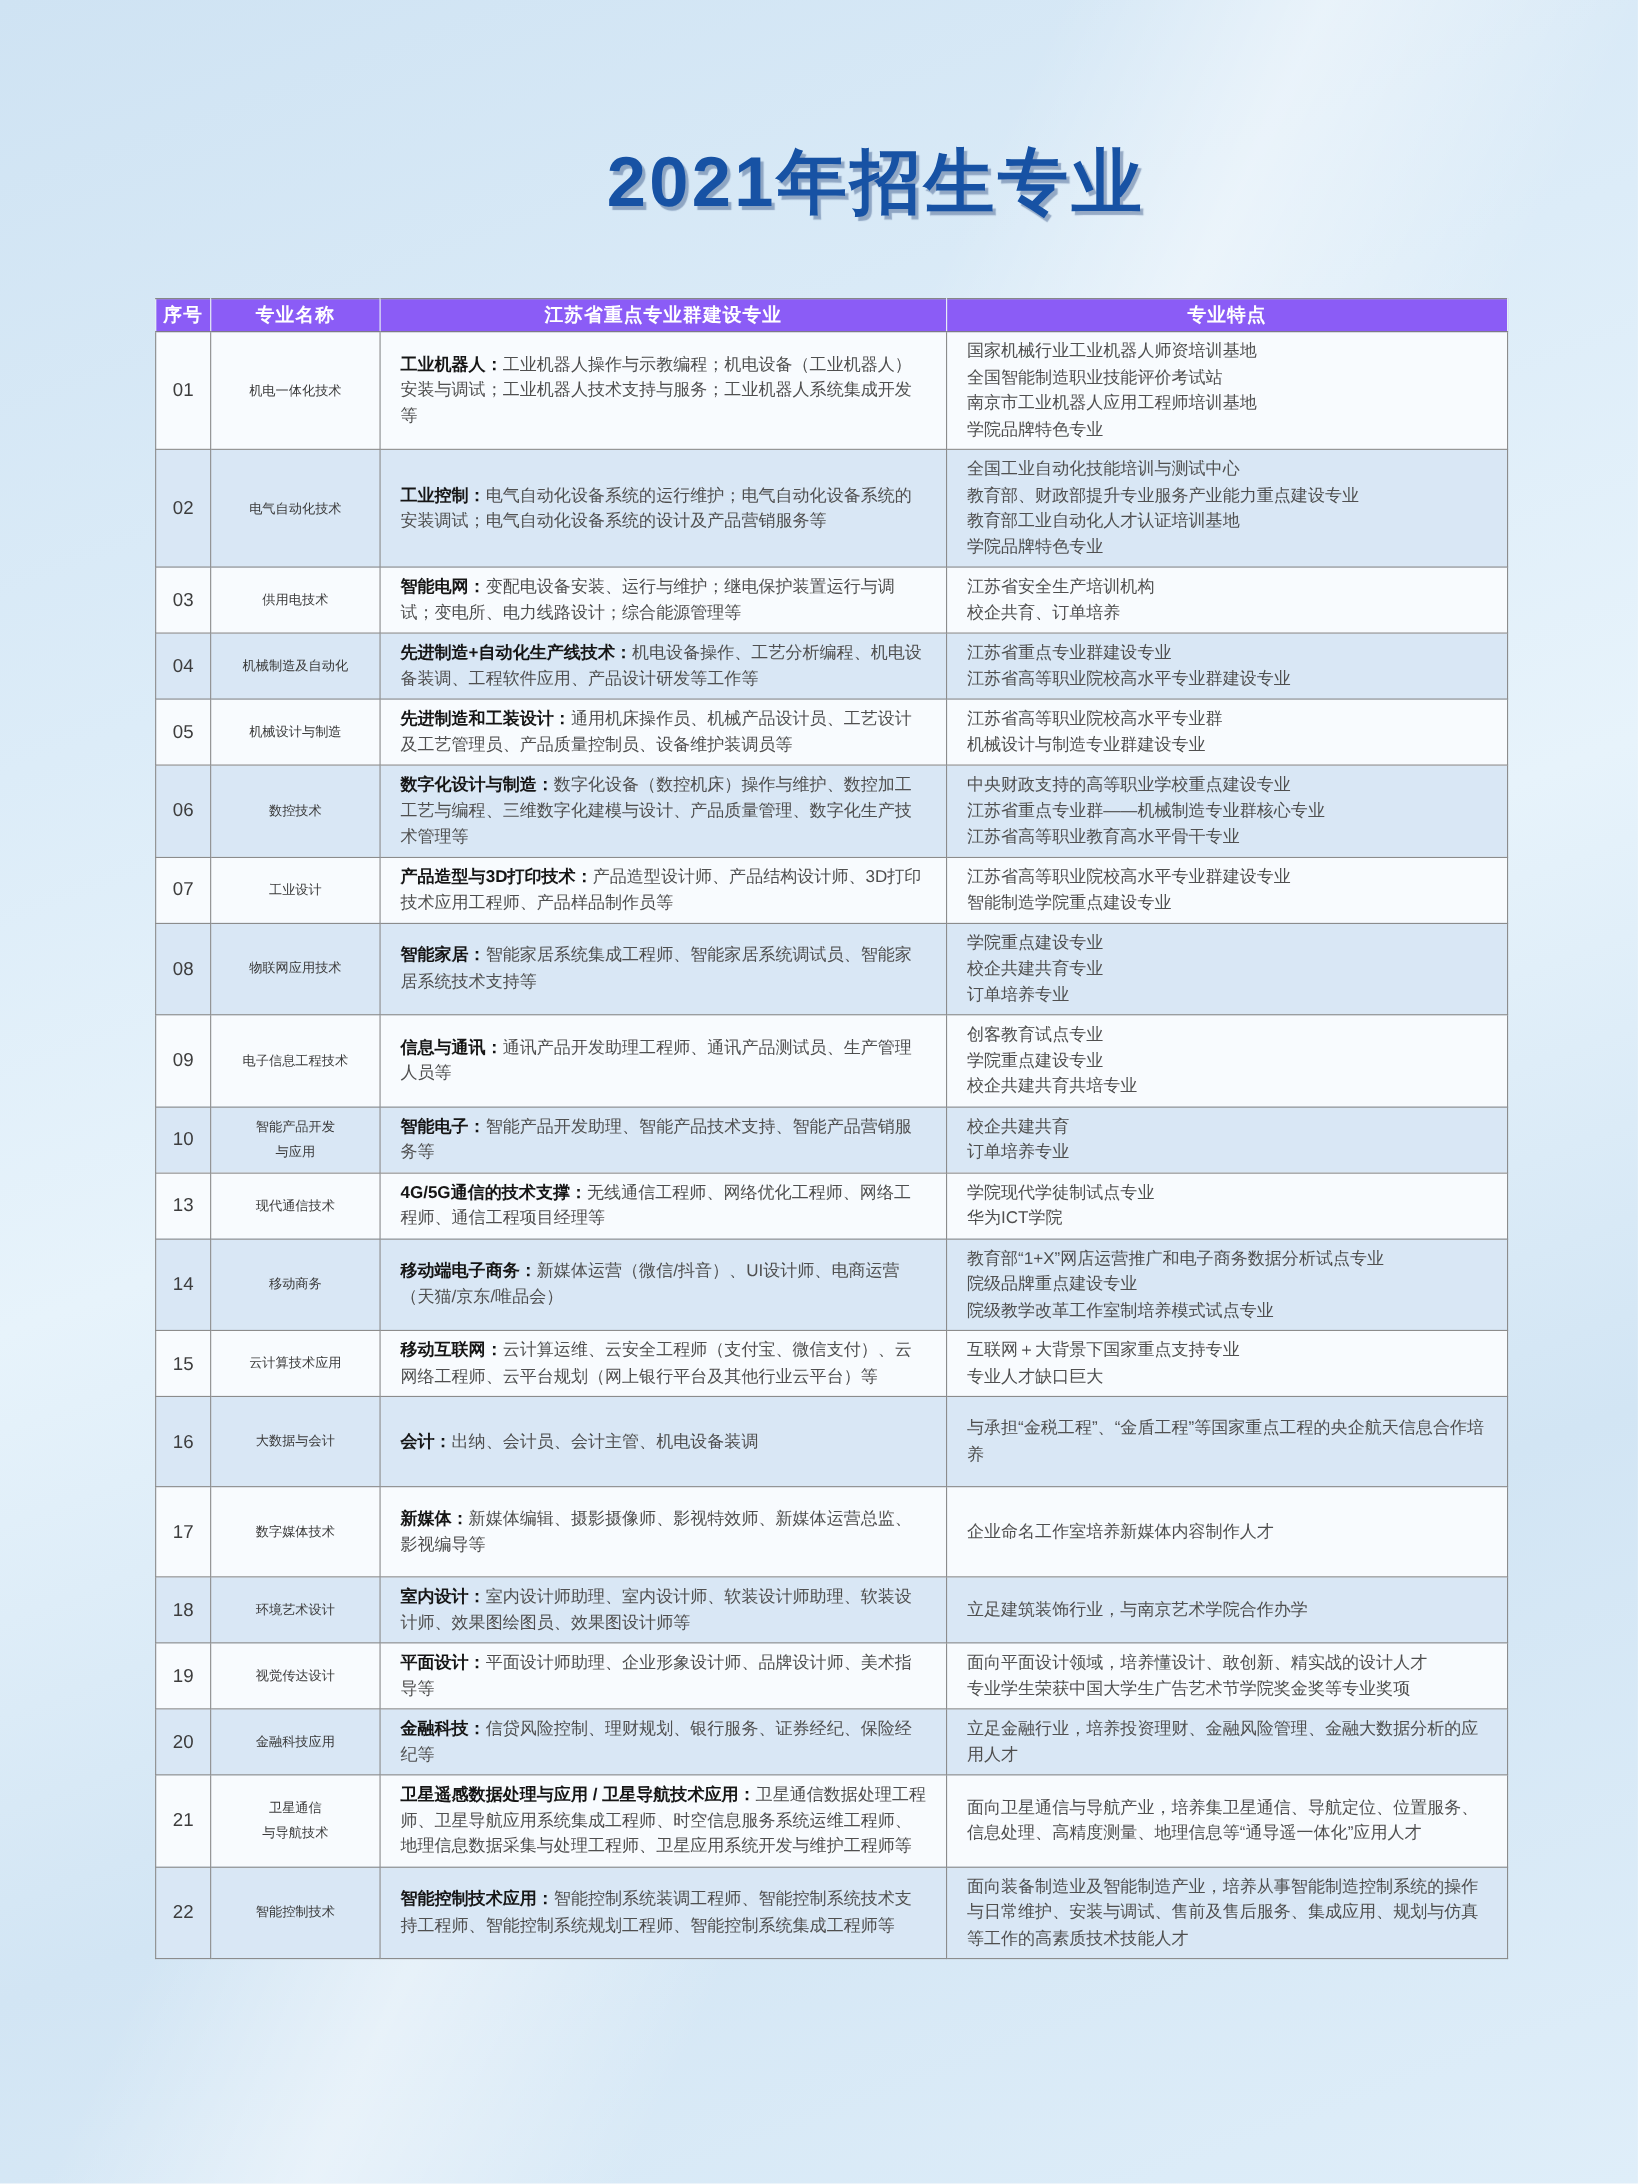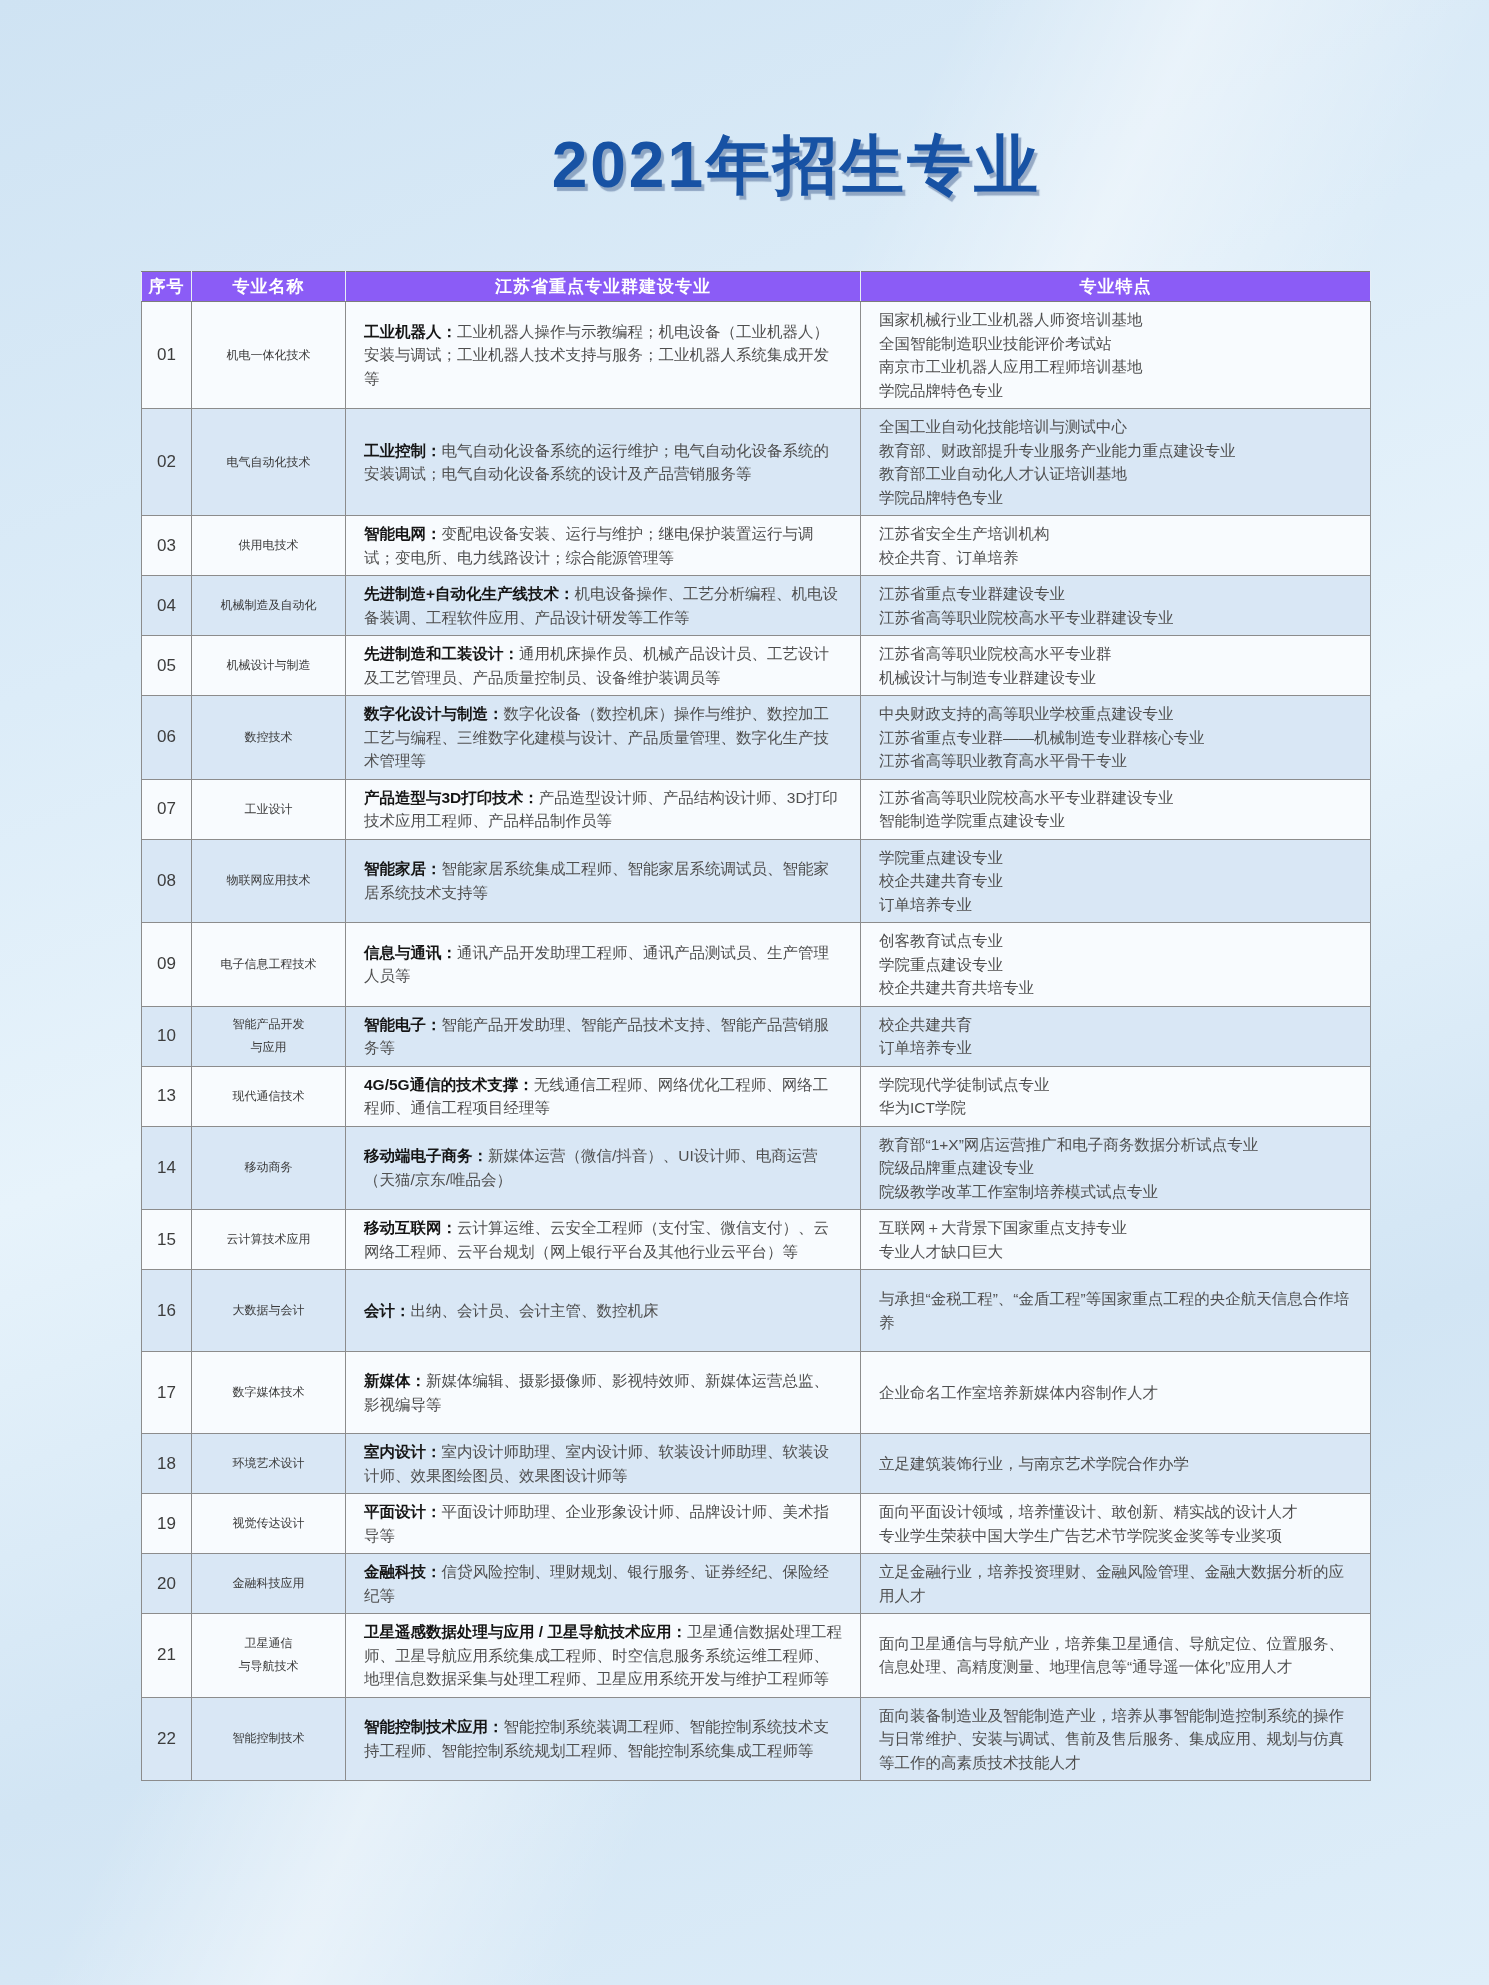--- a/index.html
+++ b/index.html
@@ -230,21 +230,21 @@
         <td class="major">云计算技术应用</td>
         <td class="direction"><span class="lbl">移动互联网：</span><span>云计算运维、云安全工程师（支付宝、微信支付）、云网络工程师、云平台规划（网上银行平台及其他行业云平台）等</span></td>
         <td class="features">
           <span class="feat-line">互联网＋大背景下国家重点支持专业</span>
           <span class="feat-line">专业人才缺口巨大</span>
         </td>
       </tr>
       <tr class="shade">
         <td class="no">16</td>
         <td class="major">大数据与会计</td>
-        <td class="direction"><span class="lbl">会计：</span><span>出纳、会计员、会计主管、数控机床</span></td>
+        <td class="direction"><span class="lbl">会计：</span><span>出纳、会计员、会计主管、机电设备装调</span></td>
         <td class="features">
           <span class="feat-line">与承担“金税工程”、“金盾工程”等国家重点工程的央企航天信息合作培养</span>
         </td>
       </tr>
       <tr class="light">
         <td class="no">17</td>
         <td class="major">数字媒体技术</td>
         <td class="direction"><span class="lbl">新媒体：</span><span>新媒体编辑、摄影摄像师、影视特效师、新媒体运营总监、影视编导等</span></td>
         <td class="features">
           <span class="feat-line">企业命名工作室培养新媒体内容制作人才</span>

